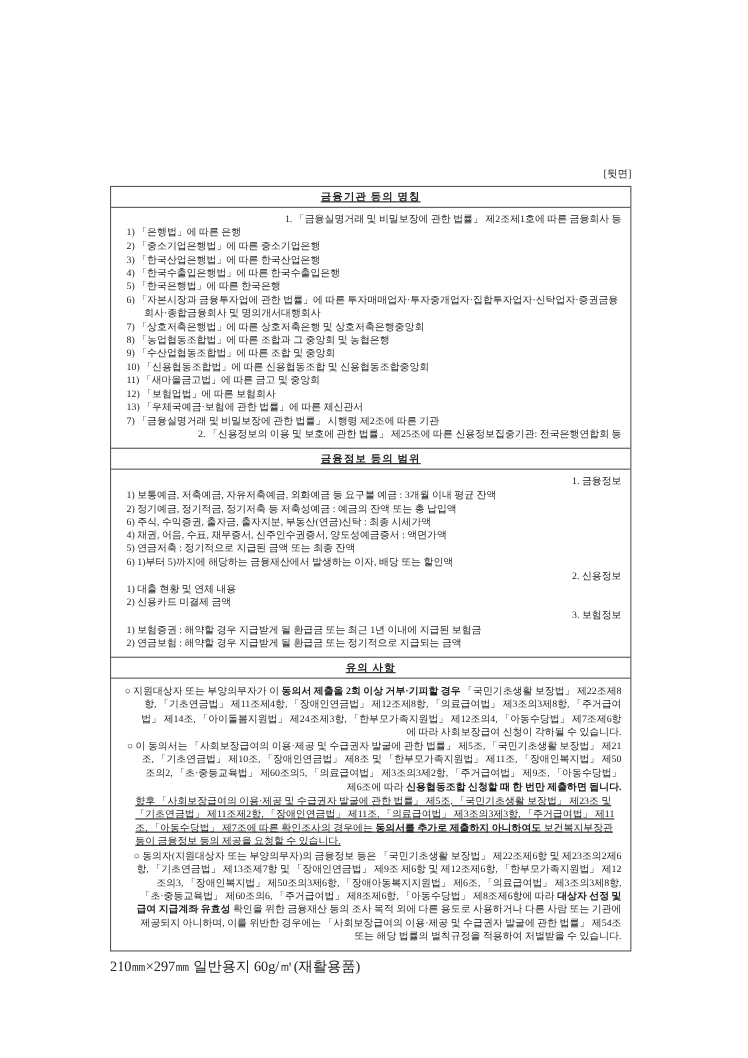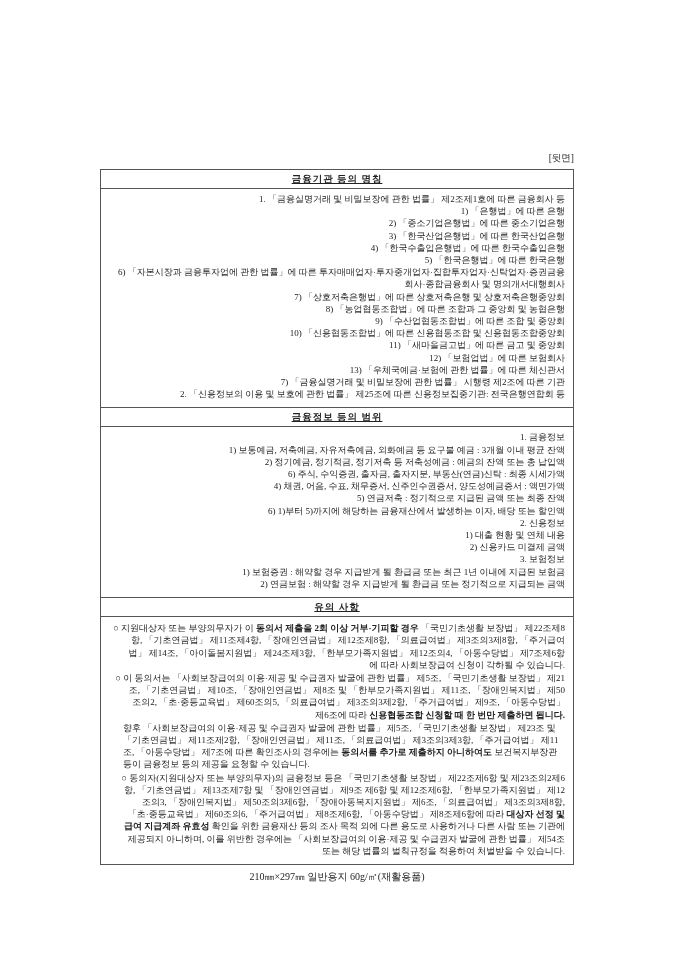--- a/index.html
+++ b/index.html
@@ -40,26 +40,26 @@
   .form .section-header:first-child { border-top: none; }
   .section-body {
     padding: 4px 8px 7px 6px;
     font-size: 9px;
     line-height: 12.2px;
   }
   .line { color: #222; }
   .line span.b { font-weight: bold; }
   
   .l0 { padding-left: 14px; text-indent: -12px; text-align: right; }
-  .l1 { padding-left: 24px; text-indent: -16px; text-align: right; }
+  .l1 { padding-left: 24px; text-indent: -16px; }
   .bullet { padding-left: 16px; text-indent: -12px; margin-top: 1px; text-align: right; }
-  .cont { padding-left: 16px; text-indent: 0; margin-top: 1px; }
+  .cont { padding-left: 16px; text-indent: 0; margin-top: 1px; text-decoration: underline; }
   .footer-note {
-    text-align: center;
-    font-size: 10px;
+    text-align: left;
+    font-size: 13px;
     margin-top: 5px;
     color: #222;
   }
 </style>
 </head>
 <body>
 
 <div class="content">
   <div class="back-label">[뒷면]</div>
 

